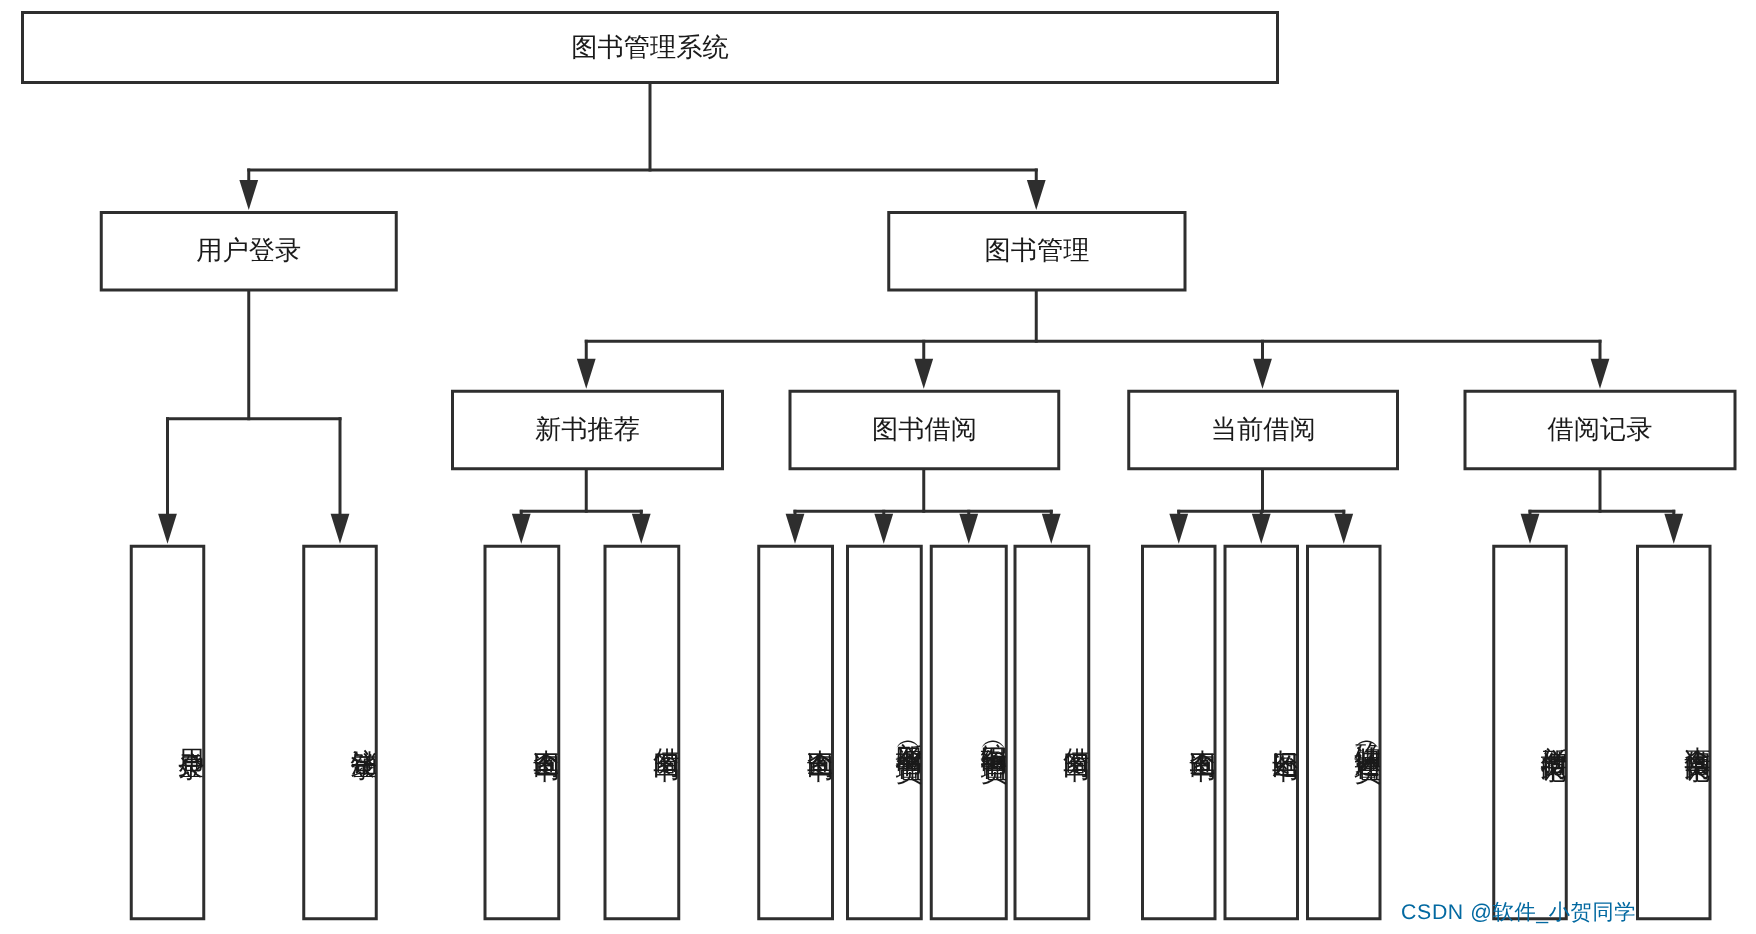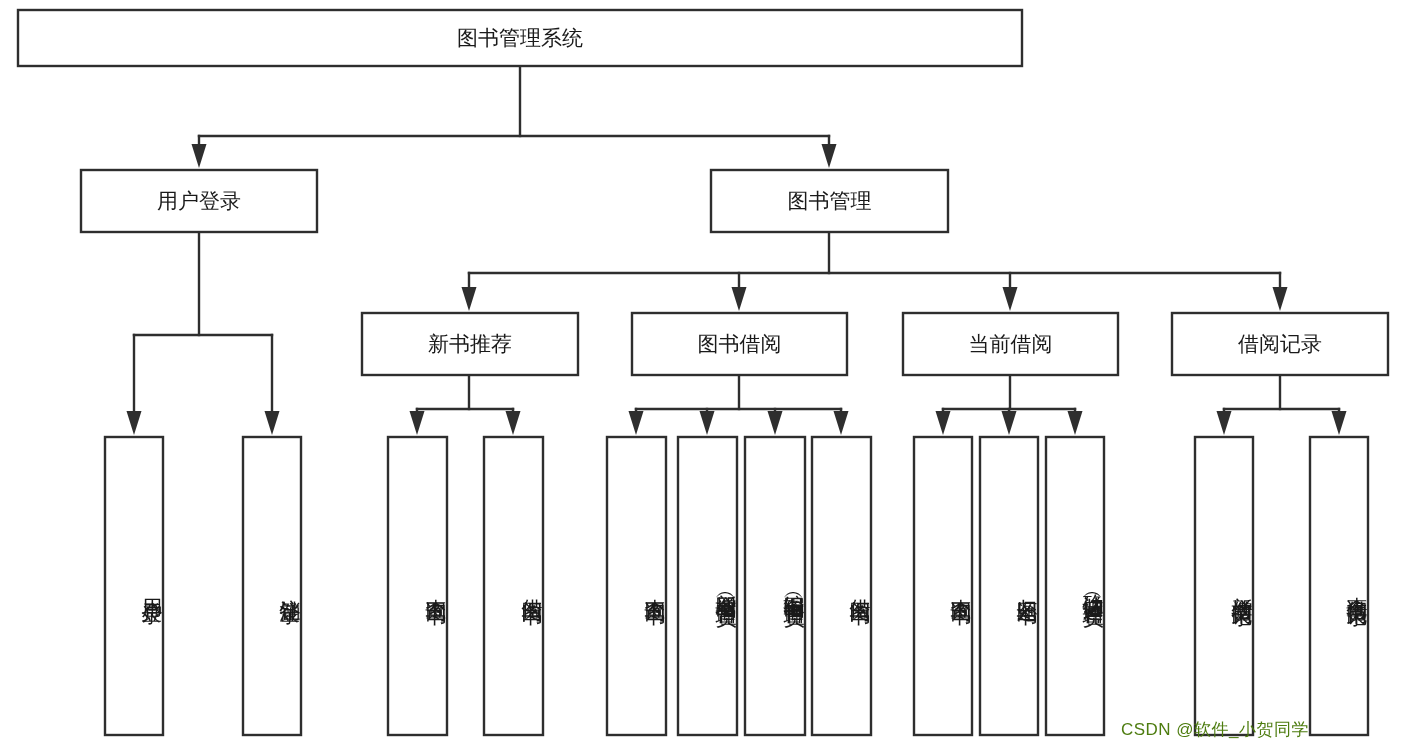--- a/index.html
+++ b/index.html
@@ -60,21 +60,21 @@
     justify-content: center;
     white-space: nowrap;
     pointer-events: none;
   }
   .watermark {
     position: absolute;
     right: 10px;
     bottom: 6px;
     font-family: "Liberation Sans", "DejaVu Sans", sans-serif;
     font-size: 17px;
-    color: #4d7c0f;
+    color: #0369a1;
     white-space: nowrap;
     letter-spacing: 0.5px;
   }
 </style>
 </head>
 <body>
 
 <div id="diagram-root">
   <svg class="tree-canvas" viewBox="0 0 1405 747" xmlns="http://www.w3.org/2000/svg">
     <g id="connectors-layer">

